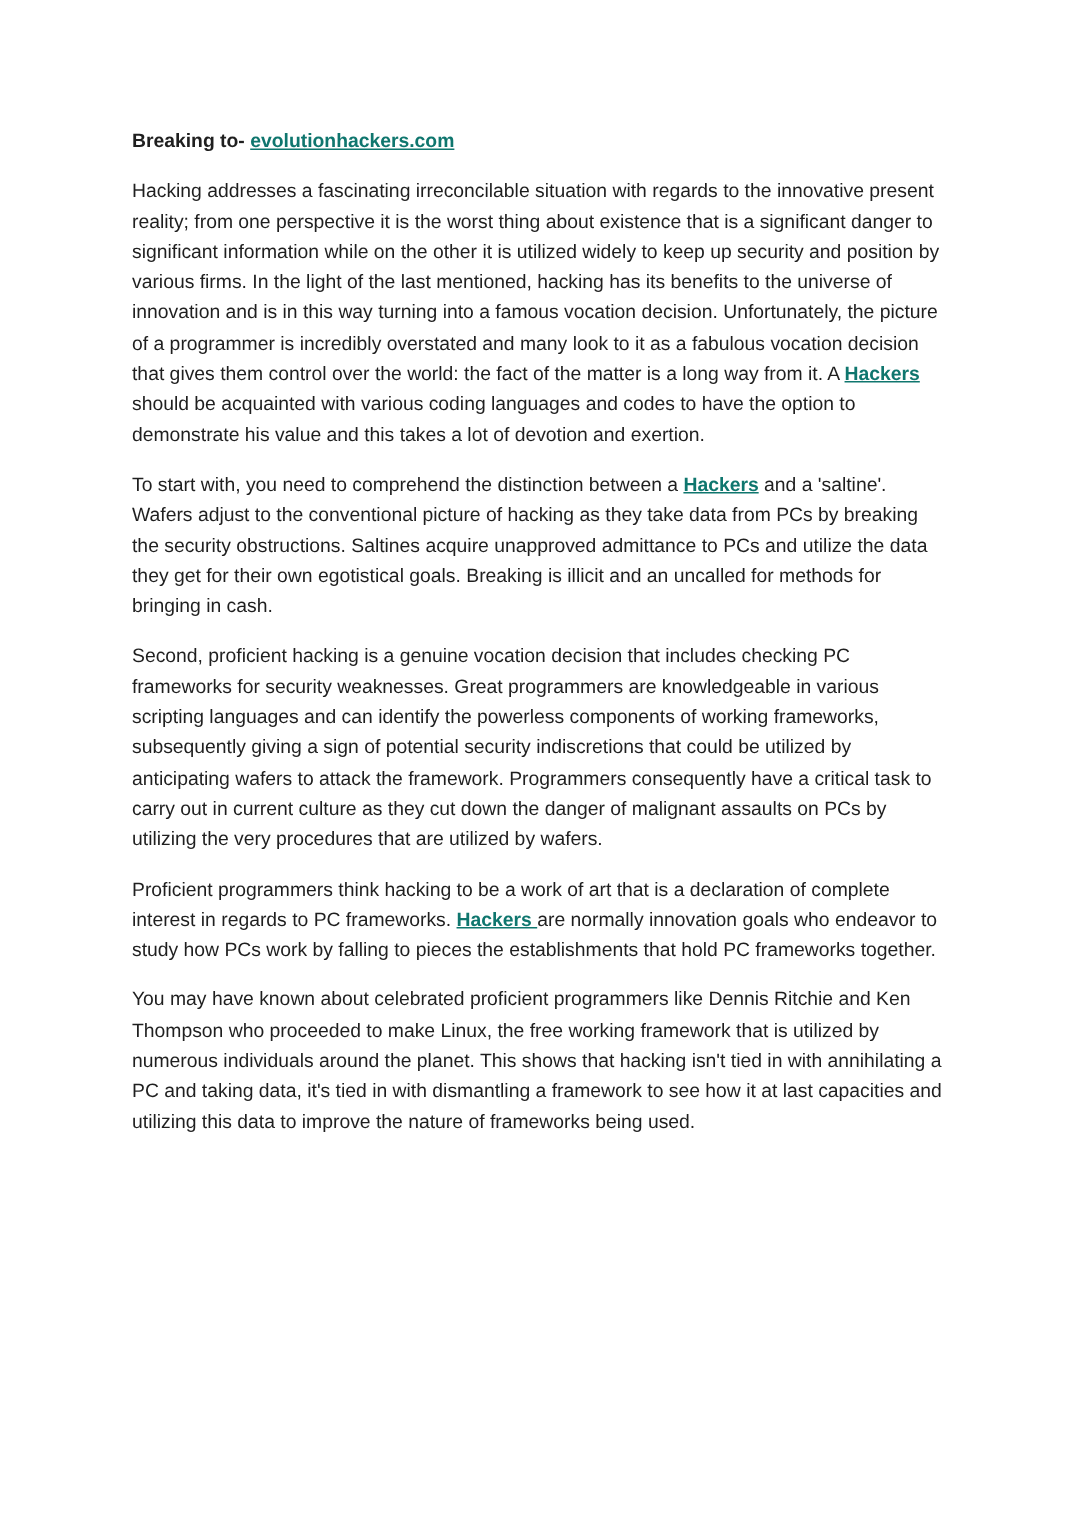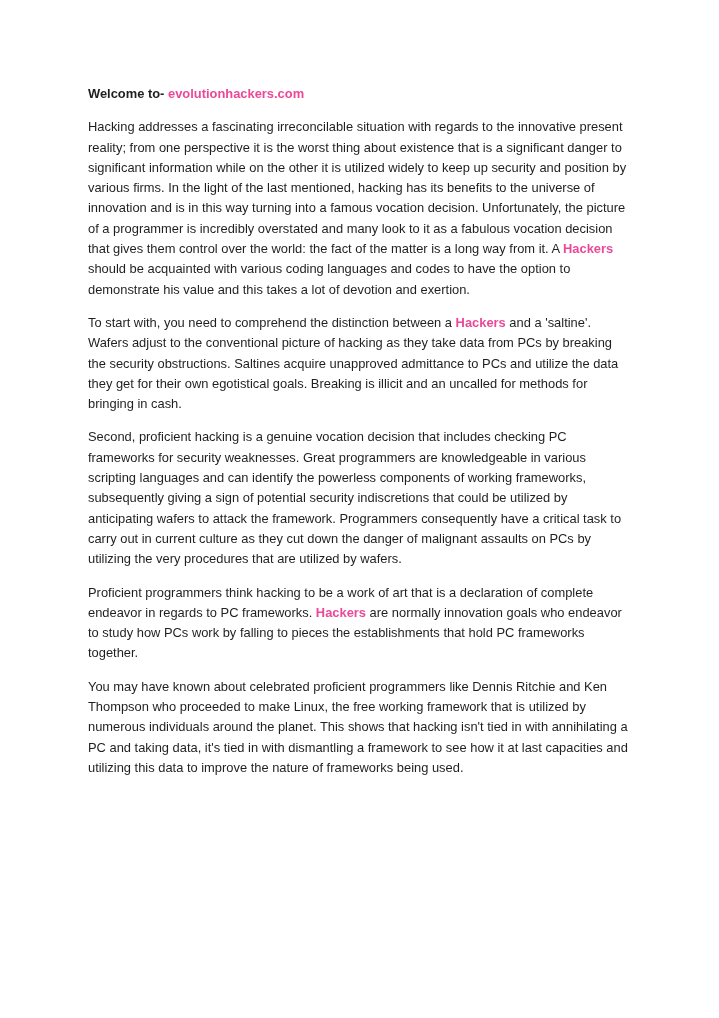--- a/index.html
+++ b/index.html
@@ -26,38 +26,39 @@
     -webkit-font-smoothing: antialiased;
   }
   .doc-title, .doc-heading {
     font-weight: bold;
     margin: 0 0 13px 0;
   }
   .doc-para {
     margin: 0 0 13px 0;
   }
   a.doc-link {
-    color: #ec4899;
+    color: #0f766e;
     font-weight: bold;
+    text-decoration: underline;
     cursor: pointer;
     white-space: pre-wrap;
   }
 </style>
 </head>
 <body>
 
 <div class="page">
 
-  <p class="doc-title"><span>Welcome to- </span><a class="doc-link">evolutionhackers.com</a></p>
+  <p class="doc-title"><span>Breaking to- </span><a class="doc-link">evolutionhackers.com</a></p>
 
 
   <p class="doc-para"><span>Hacking addresses a fascinating irreconcilable situation with regards to the innovative present reality; from one perspective it is the worst thing about existence that is a significant danger to significant information while on the other it is utilized widely to keep up security and position by various firms. In the light of the last mentioned, hacking has its benefits to the universe of innovation and is in this way turning into a famous vocation decision. Unfortunately, the picture of a programmer is incredibly overstated and many look to it as a fabulous vocation decision that gives them control over the world: the fact of the matter is a long way from it. A </span><a class="doc-link">Hackers</a><span> should be acquainted with various coding languages and codes to have the option to demonstrate his value and this takes a lot of devotion and exertion.</span></p>
 
 
   <p class="doc-para"><span>To start with, you need to comprehend the distinction between a </span><a class="doc-link">Hackers</a><span> and a 'saltine'. Wafers adjust to the conventional picture of hacking as they take data from PCs by breaking the security obstructions. Saltines acquire unapproved admittance to PCs and utilize the data they get for their own egotistical goals. Breaking is illicit and an uncalled for methods for bringing in cash.</span></p>
 
   <p class="doc-para">Second, proficient hacking is a genuine vocation decision that includes checking PC frameworks for security weaknesses. Great programmers are knowledgeable in various scripting languages and can identify the powerless components of working frameworks, subsequently giving a sign of potential security indiscretions that could be utilized by anticipating wafers to attack the framework. Programmers consequently have a critical task to carry out in current culture as they cut down the danger of malignant assaults on PCs by utilizing the very procedures that are utilized by wafers.</p>
 
-  <p class="doc-para"><span>Proficient programmers think hacking to be a work of art that is a declaration of complete endeavor in regards to PC frameworks. </span><a class="doc-link">Hackers&nbsp;</a><span>are normally innovation goals who endeavor to study how PCs work by falling to pieces the establishments that hold PC frameworks together.</span></p>
+  <p class="doc-para"><span>Proficient programmers think hacking to be a work of art that is a declaration of complete interest in regards to PC frameworks. </span><a class="doc-link">Hackers&nbsp;</a><span>are normally innovation goals who endeavor to study how PCs work by falling to pieces the establishments that hold PC frameworks together.</span></p>
 
   <p class="doc-para">You may have known about celebrated proficient programmers like Dennis Ritchie and Ken Thompson who proceeded to make Linux, the free working framework that is utilized by numerous individuals around the planet. This shows that hacking isn't tied in with annihilating a PC and taking data, it's tied in with dismantling a framework to see how it at last capacities and utilizing this data to improve the nature of frameworks being used.</p>
 
 </div>
 
 </body></html>

